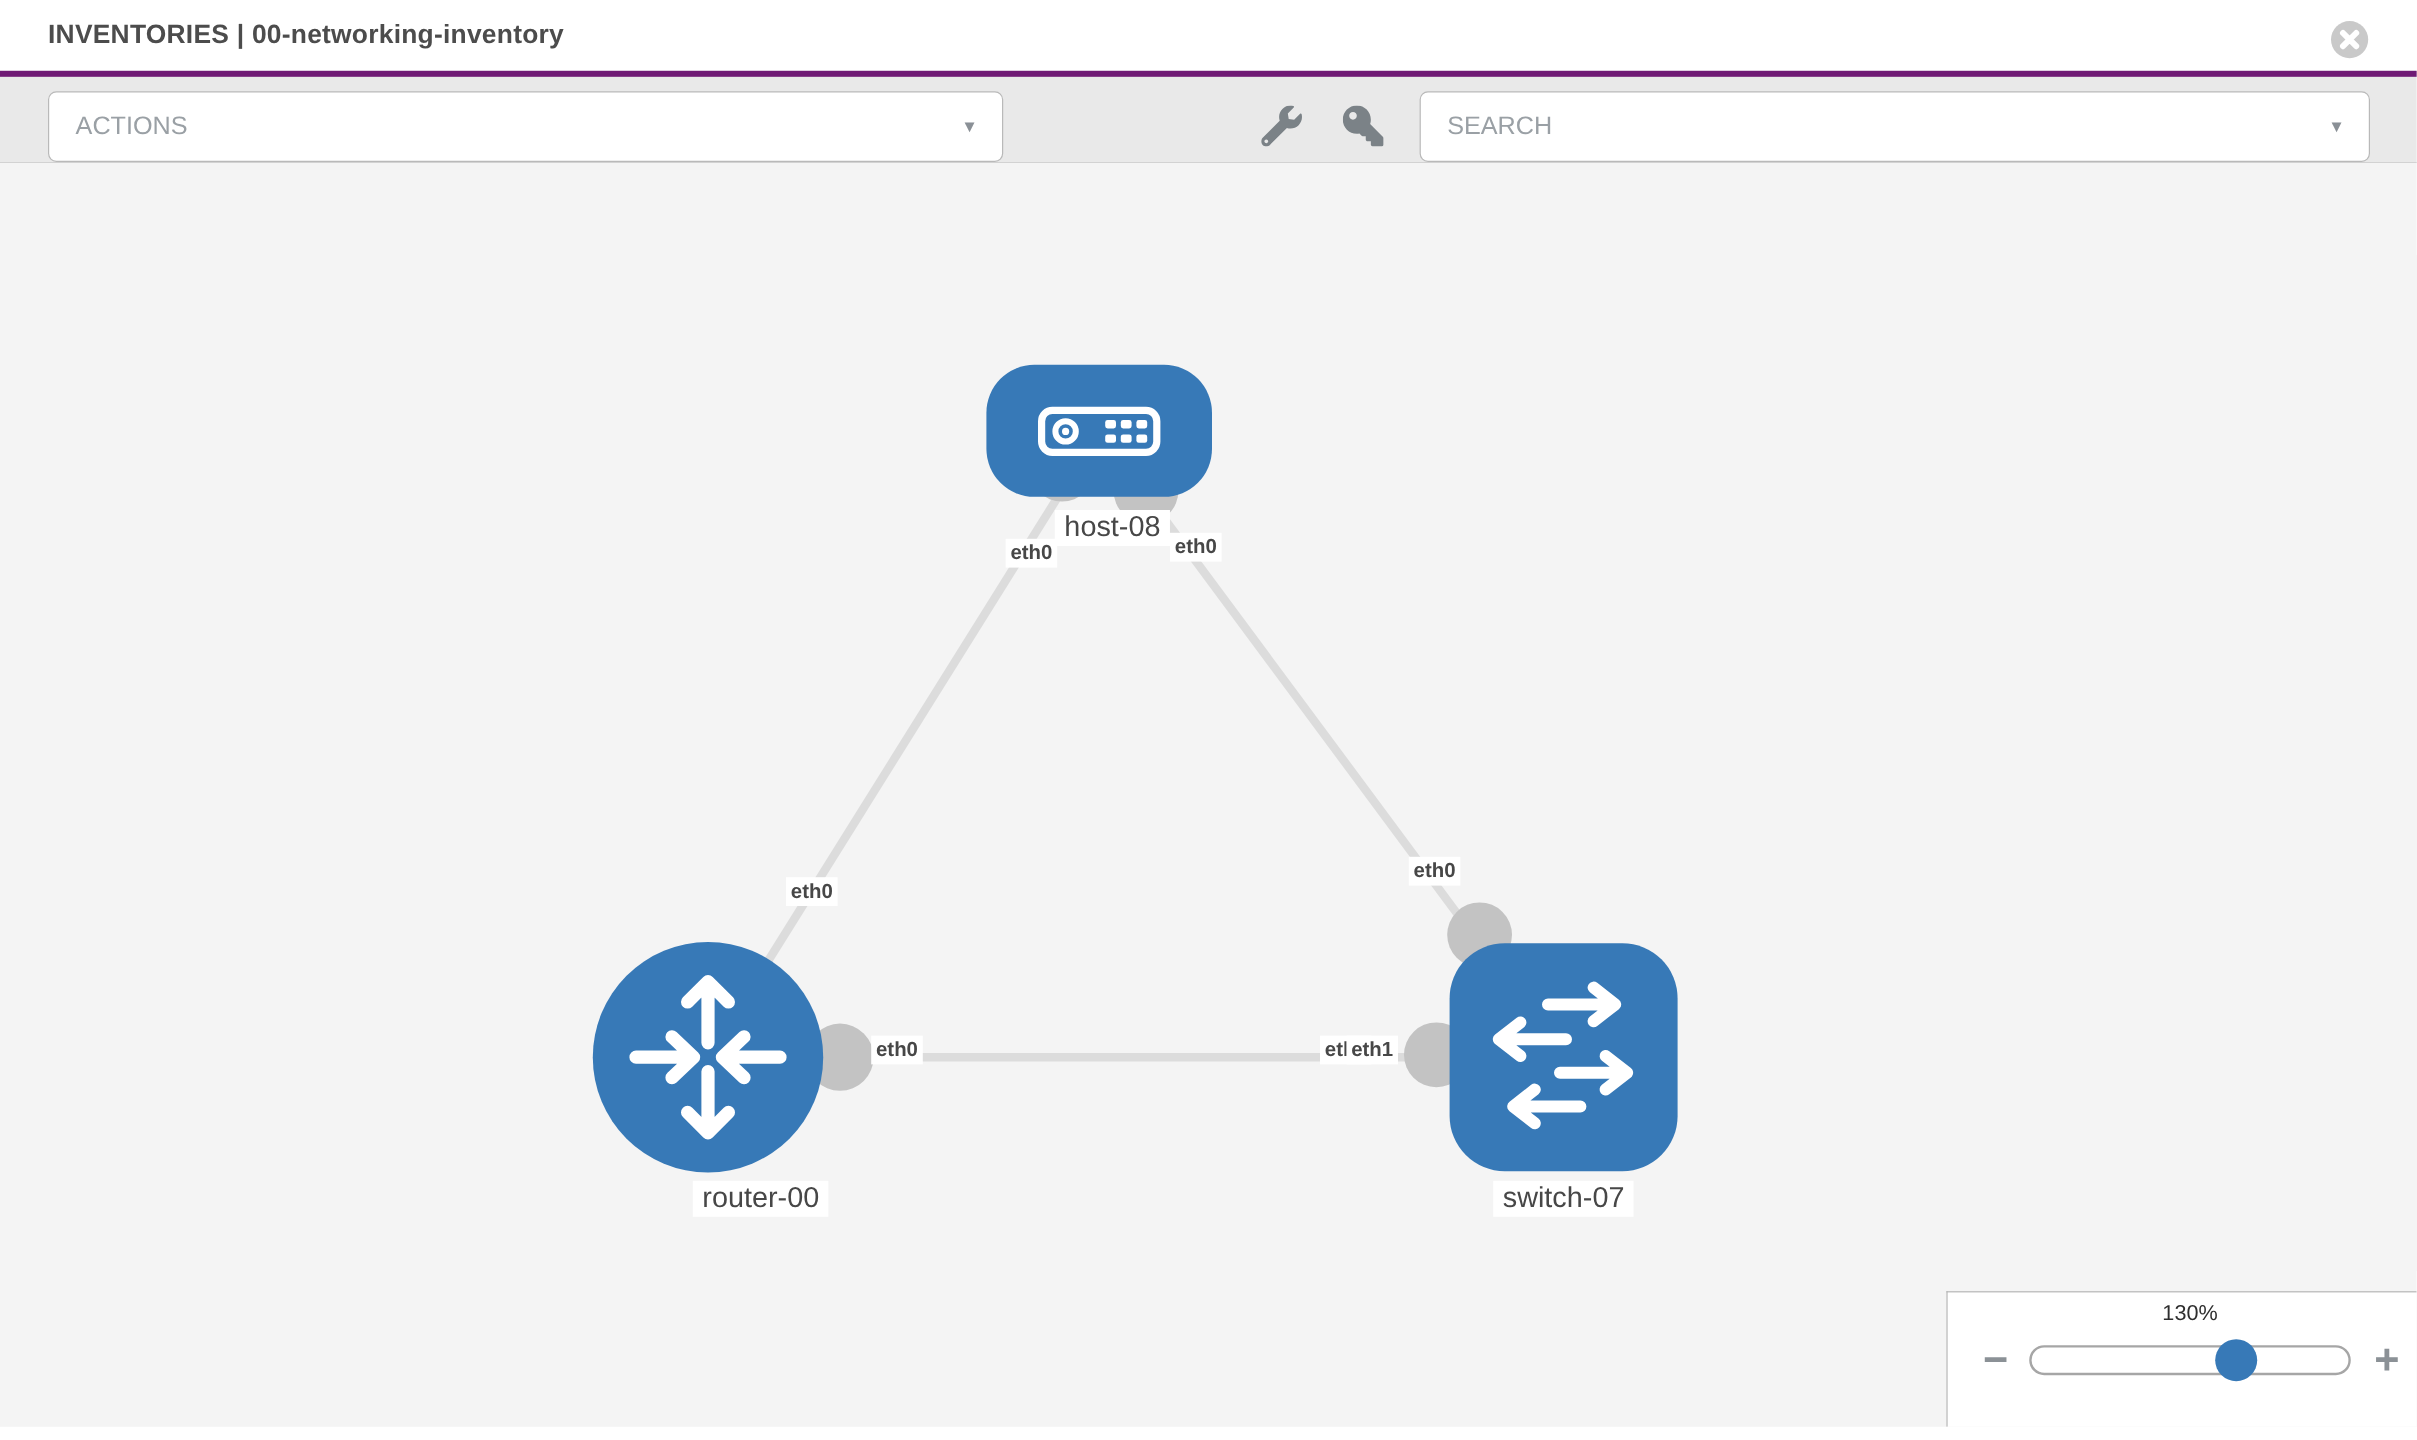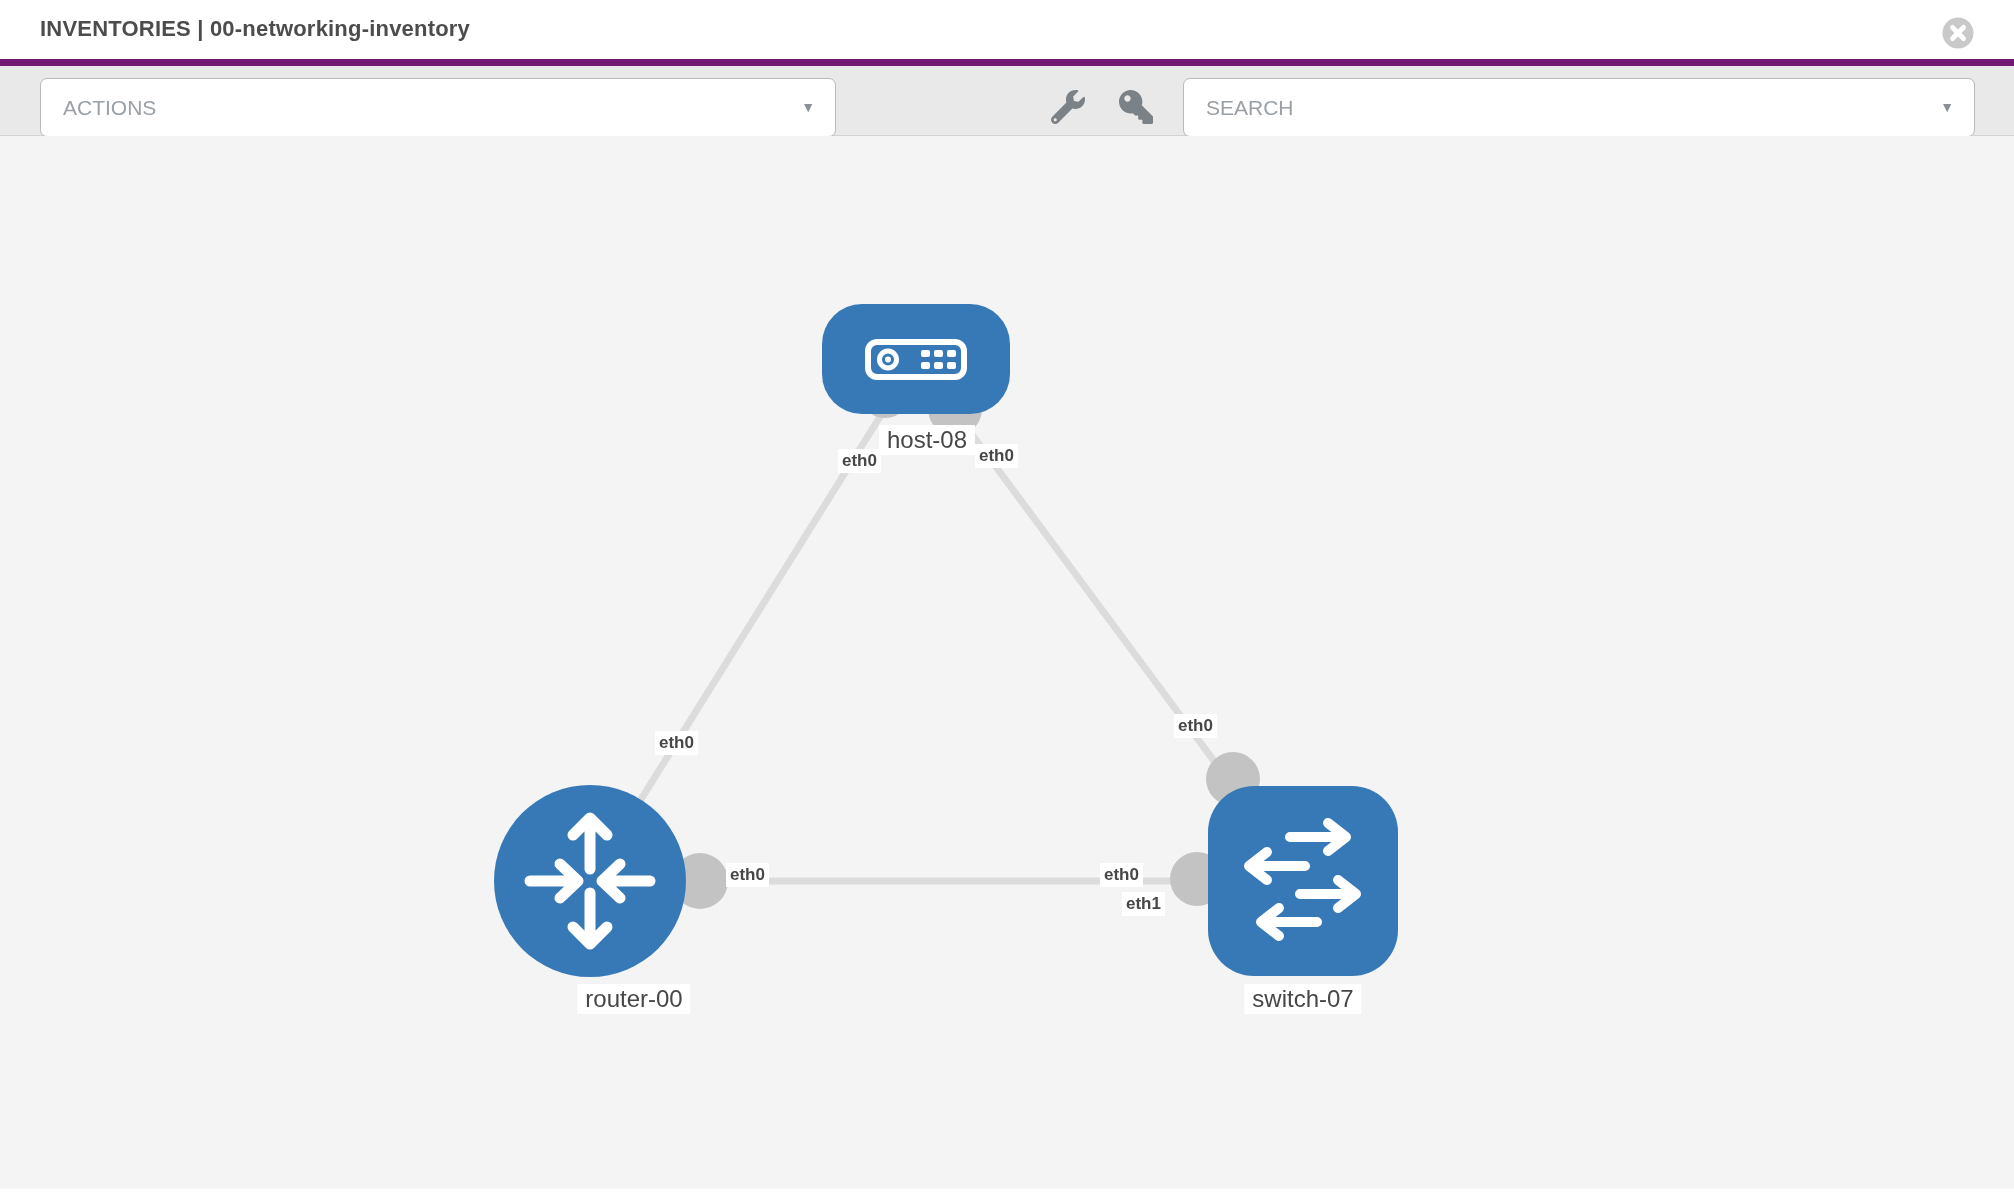--- a/index.html
+++ b/index.html
@@ -8,21 +8,21 @@
 
   
   .header { position:relative; width:2014px; height:59px; background:#ffffff; }
   .header-title { position:absolute; left:40px; top:16px; font-size:22px;
     font-weight:bold; color:#4c4c4c; letter-spacing:.2px; }
   .close-btn { position:absolute; left:1941px; top:16px; width:34px; height:34px;
     cursor:pointer; }
 
   
   .toolbar { position:relative; width:2014px; height:77px; background:#e9e9e9;
-    border-top:7px solid #701a75; border-bottom:1px solid #d2d2d2; }
+    border-top:5px solid #701a75; border-bottom:1px solid #d2d2d2; }
   .select { position:absolute; top:12px; height:59px; background:#ffffff;
     border:1px solid #b9b9b9; border-radius:7px; font-size:21px; color:#9aa0a5;
     line-height:57px; padding:0 22px; cursor:pointer; }
   .select-actions { left:40px; width:796px; }
   .select-search { left:1183px; width:792px; }
   .caret { position:absolute; right:20px; top:0; font-size:14px; color:#8a9096;
     line-height:57px; }
   .tool-icon { position:absolute; top:24px; width:34px; height:34px; cursor:pointer; }
   .tool-wrench { left:1051px; }
   .tool-key { left:1119px; }
@@ -133,19 +133,26 @@
     </g>
   </svg>
 
   <div class="lbl eth-lbl" style="left:838px; top:313px;">eth0</div>
   <div class="lbl eth-lbl" style="left:975px; top:308px;">eth0</div>
   <div class="lbl eth-lbl" style="left:655px; top:595px;">eth0</div>
   <div class="lbl eth-lbl" style="left:1174px; top:578px;">eth0</div>
   <div class="lbl eth-lbl" style="left:726px; top:727px;">eth0</div>
 
   <div class="lbl eth-lbl" style="left:1100px; top:727px;">eth0</div>
-  <div class="lbl eth-lbl" style="left:1122px; top:756px;">eth1</div>
+  <div class="lbl eth-lbl" style="left:1122px; top:727px;">eth1</div>
 
   <div class="lbl node-lbl" style="left:927px; top:289px;">host-08</div>
   <div class="lbl node-lbl" style="left:590px; top:848px;margin-left:44px;">router-00</div>
   <div class="lbl node-lbl" style="left:1303px; top:848px;">switch-07</div>
 
+  <div class="zoom-panel">
+    <div class="zoom-level">130%</div>
+    <div class="zoom-minus">−</div>
+    <div class="zoom-track"></div>
+    <div class="zoom-handle"></div>
+    <div class="zoom-plus">+</div>
+  </div>
 </div>
 
 </body></html>

